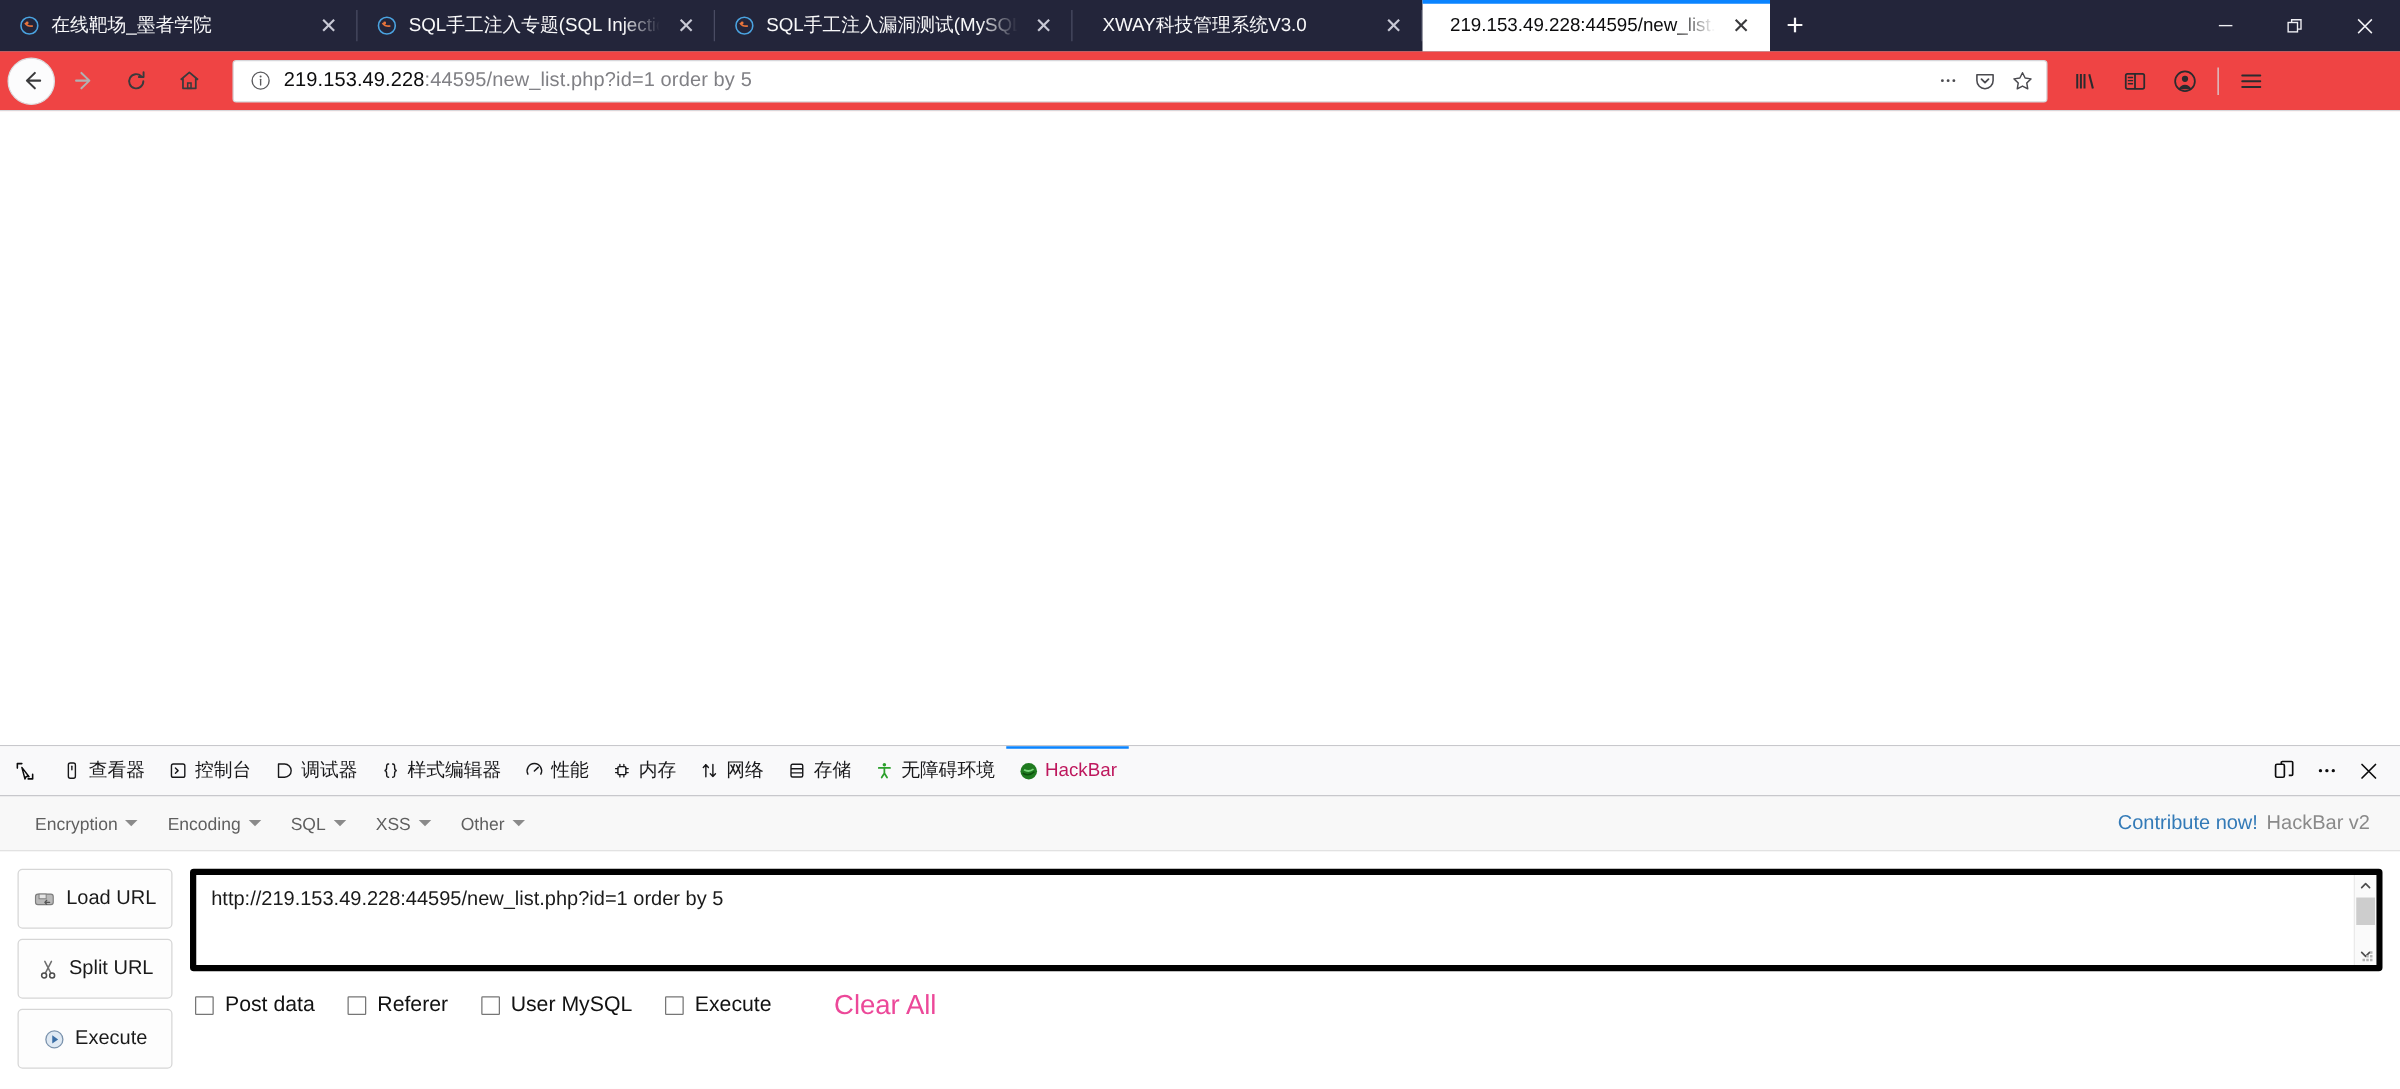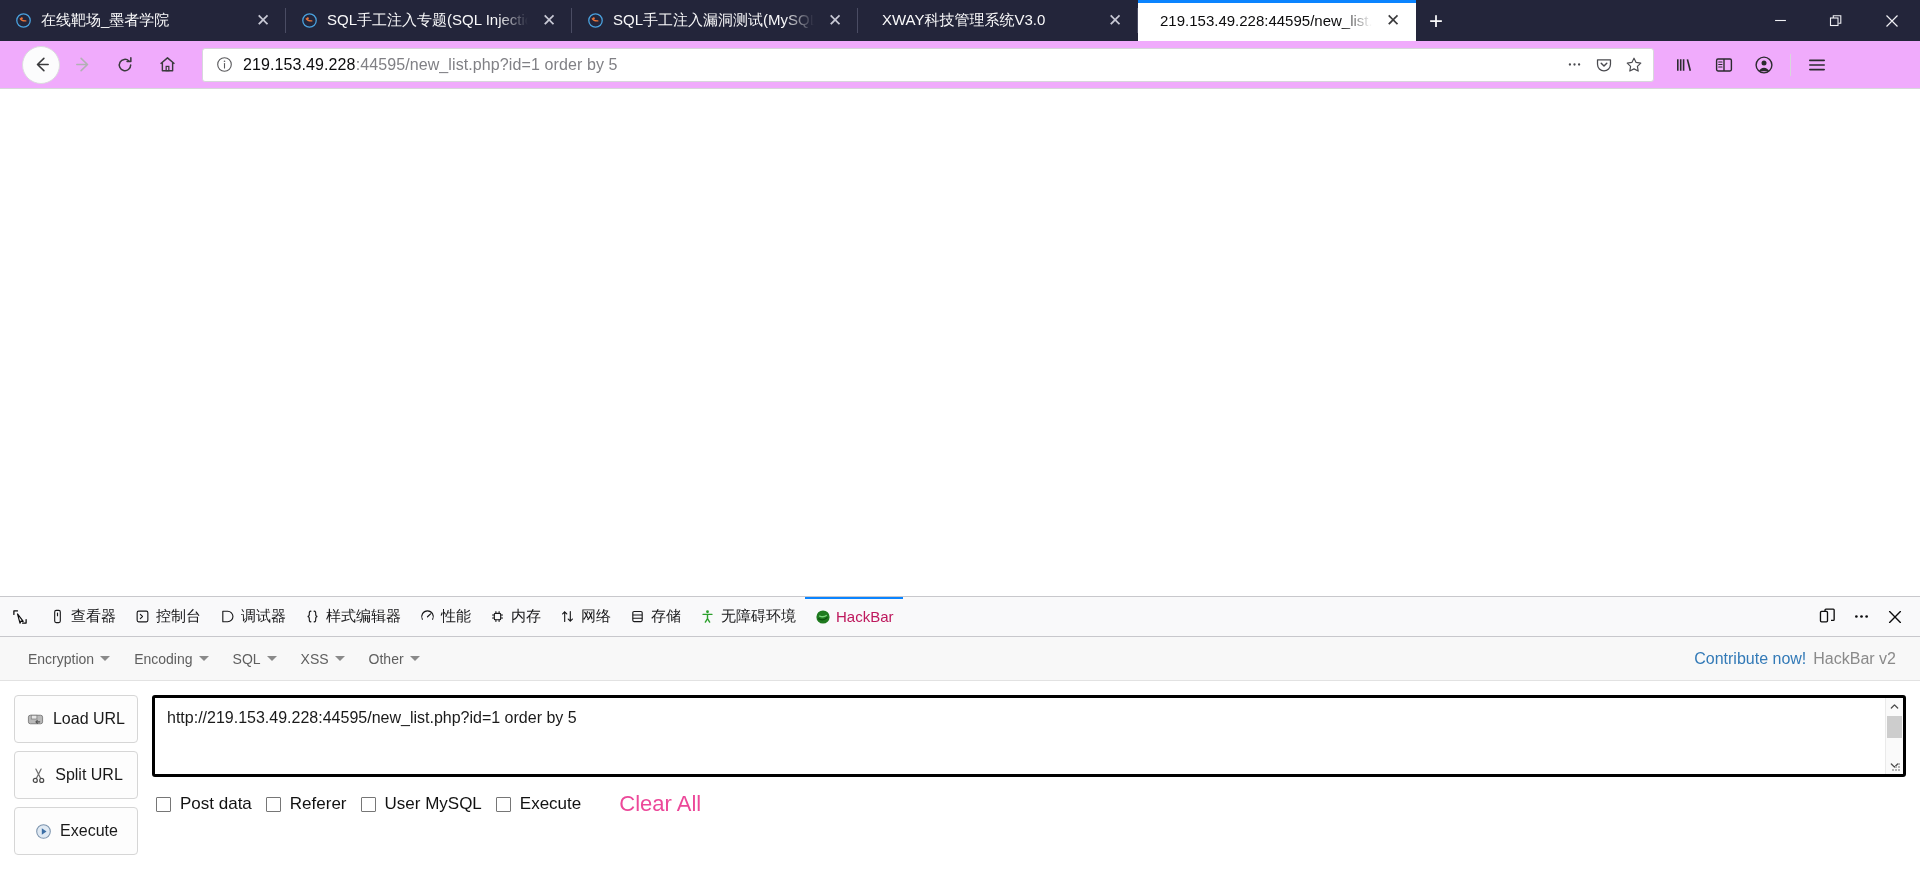--- a/index.html
+++ b/index.html
@@ -96,25 +96,25 @@
   .winctl .wbtn {
     width: 56px; height: 41px;
     display: flex; align-items: center; justify-content: center;
     color: #f0f0f4;
   }
 
   
   .navbar {
     height: 48px;
     flex: 0 0 48px;
-    background: #f0abfc;
+    background: #ef4444;
     border-bottom: 1px solid #d7d7db;
     display: flex;
     align-items: center;
-    padding: 0 20px;
+    padding: 0 4px;
   }
   .navbtn {
     width: 38px; height: 38px;
     display: flex; align-items: center; justify-content: center;
     border-radius: 50%;
     color: #3a3a3c;
     flex: 0 0 38px;
     margin: 0 2px;
   }
   .navbtn.back { border: 1px solid #dcdcdf; background: #fcfcfd; }
@@ -297,21 +297,21 @@
   }
   .hb-btn .bicon {
     width: 18px; height: 18px;
     display: flex; align-items: center; justify-content: center;
     flex: 0 0 18px;
   }
   .hb-main { flex: 1 1 auto; display: flex; flex-direction: column; gap: 14px; }
   .hb-textarea-wrap {
     position: relative;
     height: 82px;
-    border: 3px solid #000000;
+    border: 5px solid #000000;
     border-radius: 3px;
     background: #ffffff;
     display: flex;
   }
   .hb-textarea {
     flex: 1 1 auto;
     padding: 9px 12px;
     font-size: 16px;
     color: #1a1a1a;
     line-height: 1.35;
@@ -343,21 +343,21 @@
   .sb-space { flex: 1 1 auto; }
   .resize-grip {
     position: absolute;
     right: 1px; bottom: 1px;
     width: 12px; height: 12px;
     color: #b5b5b5;
   }
   .hb-options {
     display: flex;
     align-items: center;
-    gap: 14px;
+    gap: 26px;
     padding-left: 4px;
   }
   .hb-check {
     display: flex;
     align-items: center;
     gap: 9px;
     font-size: 17px;
     color: #121212;
   }
   .cbox {

